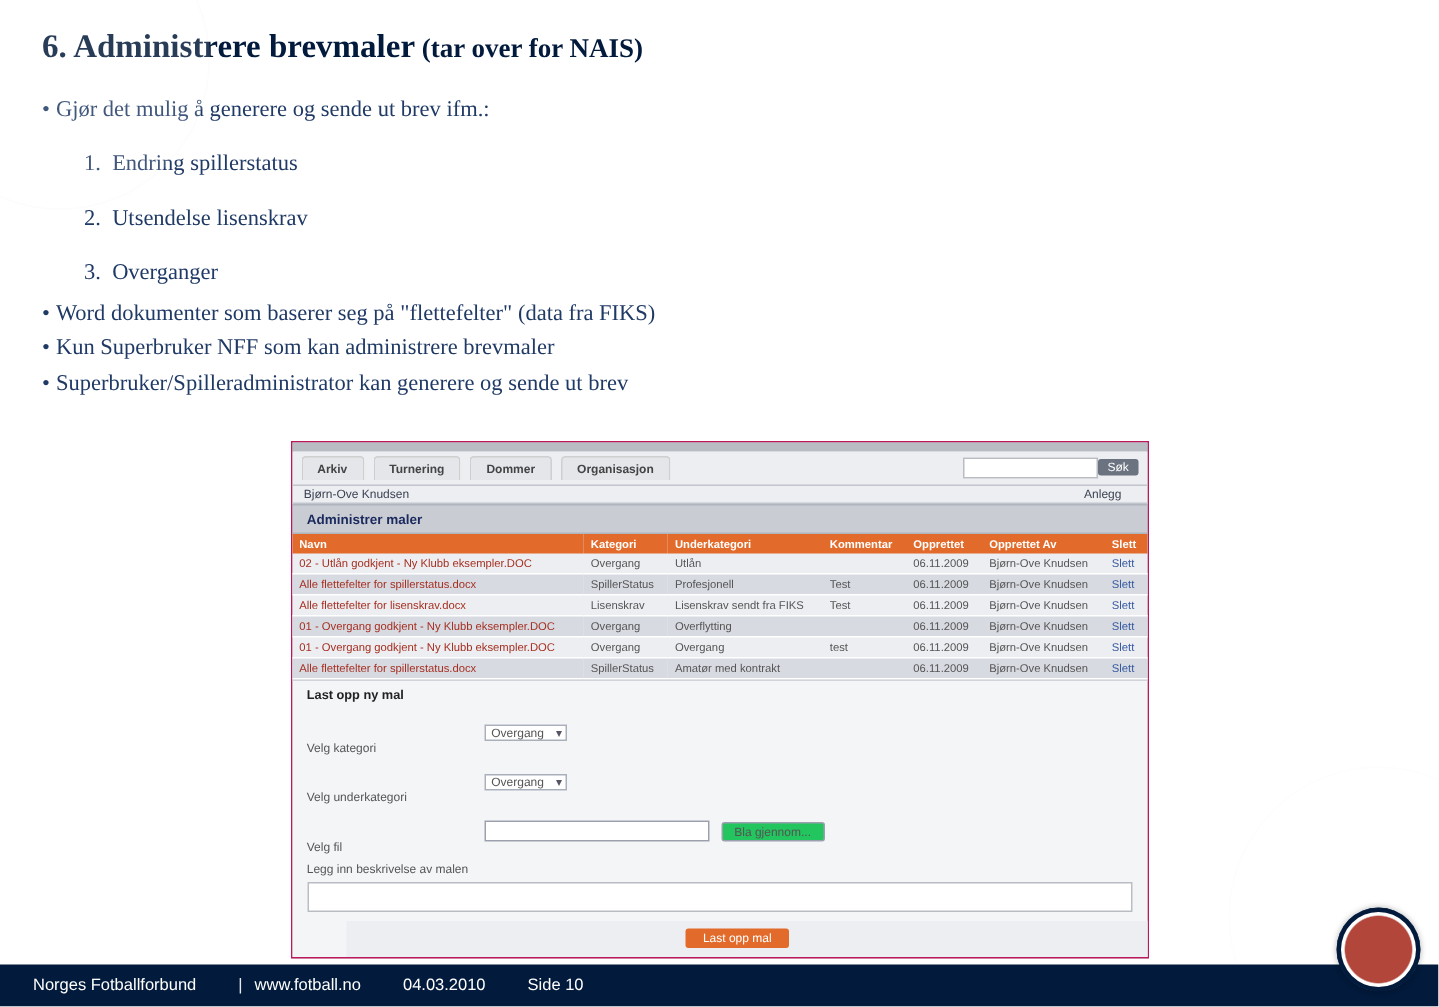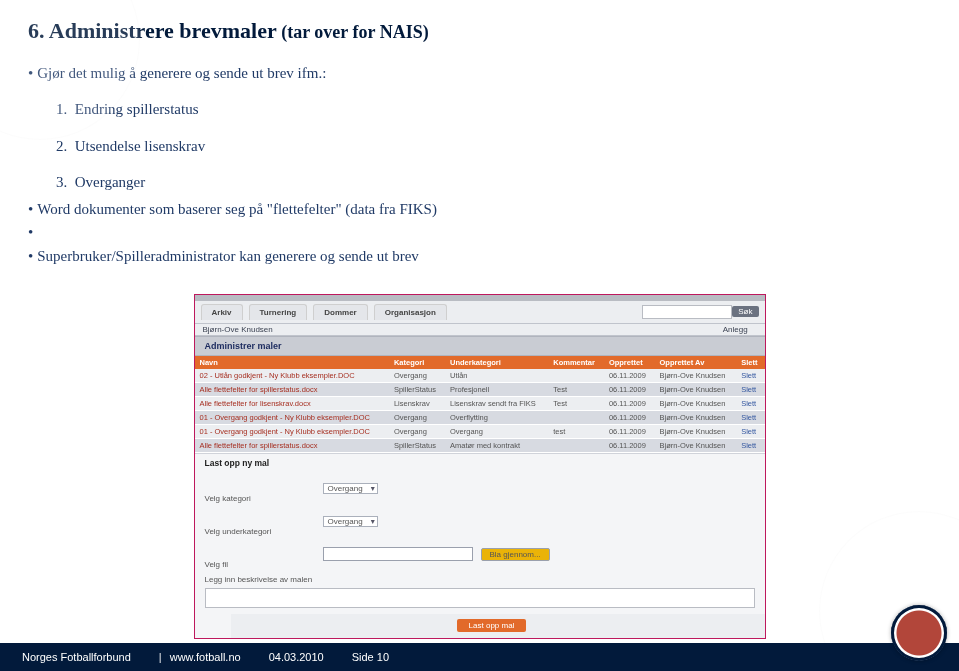--- a/index.html
+++ b/index.html
@@ -42,21 +42,21 @@
   .ss-table tr:nth-child(even) td { background:#d7dae1;}
   .ss-table .slett { color:#3558a0;}
   .navn-cell { color:#a62f21;}
   .ss-subblock { background:#f4f5f7; border-top:1px solid #d0d3da;}
   .ss-subtitle { font-weight:bold; padding:4px 10px; font-size:8.5px; color:#222;}
   .ss-form-row { display:flex; align-items:center; padding:2px 10px; gap:8px;}
   .ss-form-row label { width:110px; font-size:8px; color:#555;margin-top:20px;}
   .ss-select { height:14px; font-size:8px; border:1px solid #aab0bb; background:#fff; padding:0 14px 0 4px; position:relative;}
   .ss-selwrap { position:relative; display:inline-block;}
   .ss-selwrap::after { content:"▾"; position:absolute; right:3px; top:0px; font-size:8px; color:#556;}
-  .ss-filebtn { background:#eab308; border:1px solid #9aa0ad; padding:1px 8px; font-size:8px; border-radius:2px; display:inline-block;}
+  .ss-filebtn { background:#22c55e; border:1px solid #9aa0ad; padding:1px 8px; font-size:8px; border-radius:2px; display:inline-block;}
   .ss-fileinput { width:150px; height:14px; border:1px solid #9aa0ad; background:#fff;}
   .ss-textbox { margin:4px 10px 6px 10px; height:20px; border:1px solid #b9bcc3; background:#fff;}
   .ss-actionbar { text-align:center; padding:5px 12px 6px 0; background:#eceef1;margin-left:36px;}
   .ss-actionbtn { background:#e26a2a; color:#fff; padding:2px 12px; font-size:8px; border-radius:2px; display:inline-block;}
   .footer {
     position:absolute; left:0; right:0; bottom:0;
     background:#021a3b;
     color:#fff;
     font-family: Arial, sans-serif;
     font-size:11px;
@@ -95,20 +95,21 @@
       <div>1.&nbsp;&nbsp;<span>Endring spillerstatus</span></div>
       <div>2.&nbsp;&nbsp;<span>Utsendelse lisenskrav</span></div>
       <div>3.&nbsp;&nbsp;<span>Overganger</span></div>
     </div>
     <div class="bullet">
         <span class="dot">•</span>
         <span>Word dokumenter som baserer seg på "flettefelter" (data fra FIKS)</span>
       </div>
     <div class="bullet">
         <span class="dot">•</span>
+        <span>Kun Superbruker NFF som kan administrere brevmaler</span>
       </div>
     <div class="bullet">
         <span class="dot">•</span>
         <span>Superbruker/Spilleradministrator kan generere og sende ut brev</span>
       </div>
   </div>
 
   <div class="screenshot">
     <div class="ss-top"></div>
     <div class="ss-tabs">

